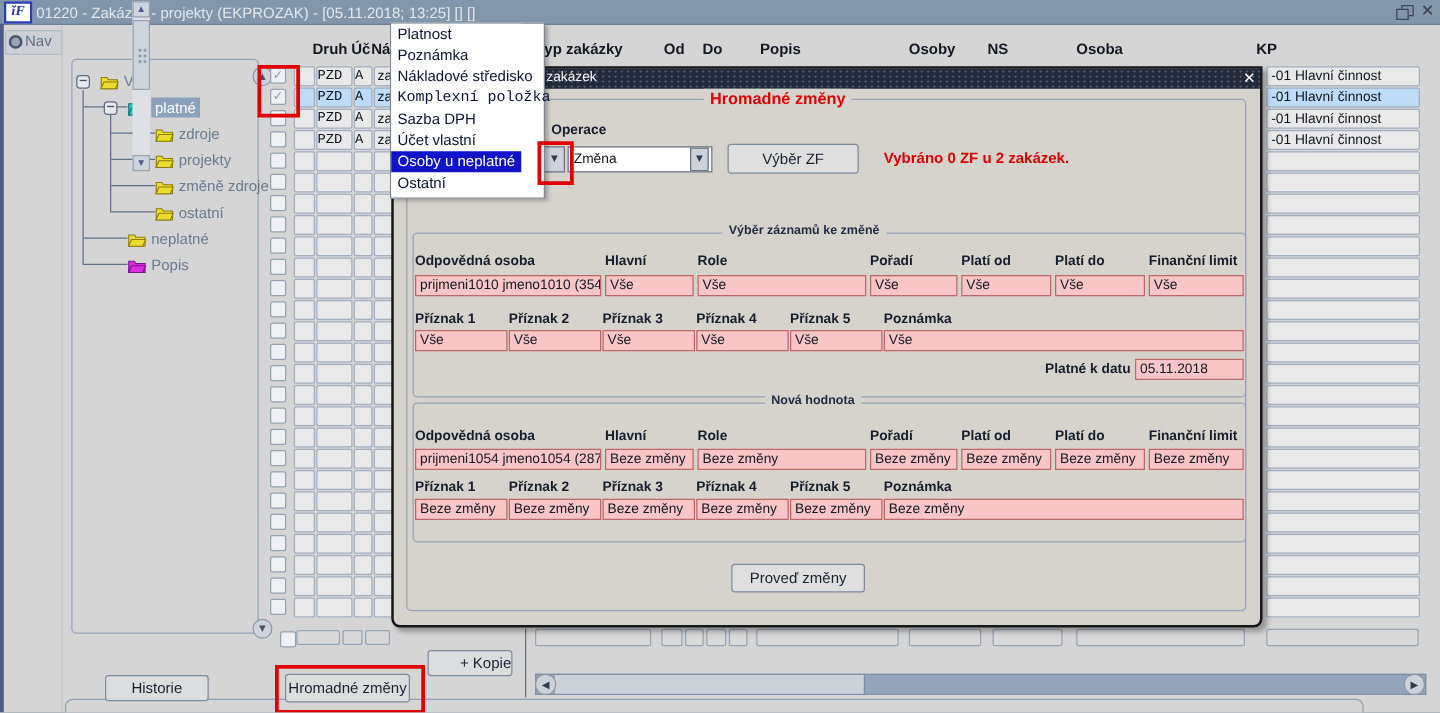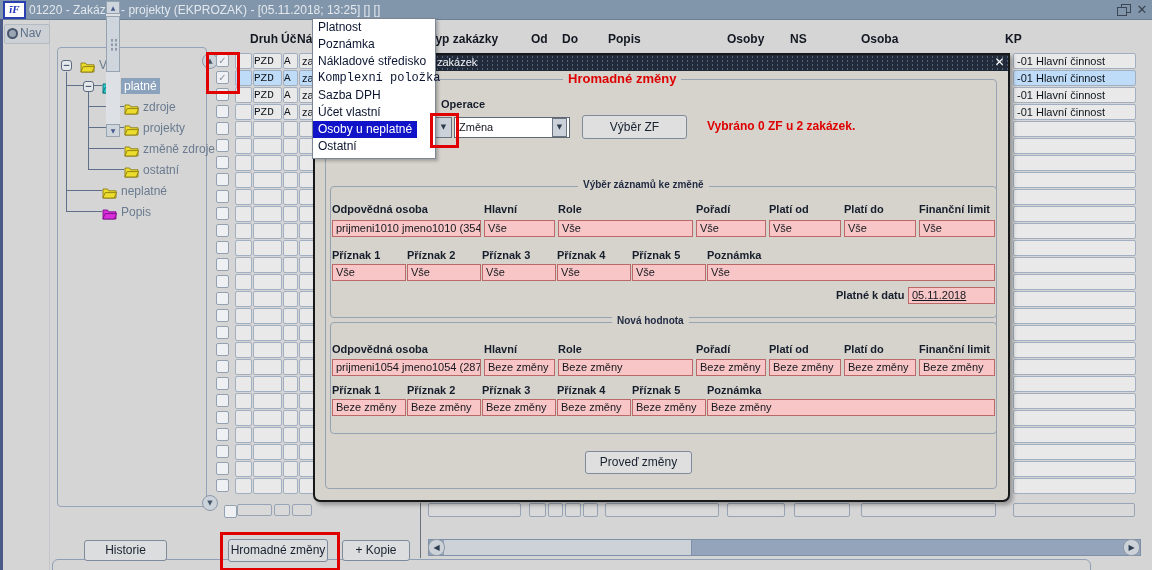--- a/index.html
+++ b/index.html
@@ -411,21 +411,21 @@
       <div class="mlabel" style="left: 632px; top: 249px;">Příznak 5</div>
       <div class="mlabel" style="left: 707px; top: 249px;">Poznámka</div>
       <div class="pinkfield" style="left: 332px; top: 264px; width: 69px;">Vše</div>
       <div class="pinkfield" style="left: 407px; top: 264px; width: 69px;">Vše</div>
       <div class="pinkfield" style="left: 482px; top: 264px; width: 69px;">Vše</div>
       <div class="pinkfield" style="left: 557px; top: 264px; width: 69px;">Vše</div>
       <div class="pinkfield" style="left: 632px; top: 264px; width: 69px;">Vše</div>
       <div class="pinkfield" style="left: 707px; top: 264px; width: 283px;">Vše</div>
     </div>
   <div class="mlabel" style="left:836px;top:289px;">Platné k datu</div>
-  <div class="pinkfield" style="left:908px;top:287px;width:82px;text-decoration:underline;">05.11.2018</div>
+  <div class="pinkfield" style="left:908px;top:287px;width:82px;">05.11.2018</div>
 
   <div class="gbox" style="left:330px;top:322px;width:665px;height:110px;"></div>
   <div class="glegend dark" style="left:612px;top:315px;">Nová hodnota</div>
   <div id="new-group-fields">
       <div class="mlabel" style="left: 332px; top: 343px;">Odpovědná osoba</div>
       <div class="mlabel" style="left: 484px; top: 343px;">Hlavní</div>
       <div class="mlabel" style="left: 558px; top: 343px;">Role</div>
       <div class="mlabel" style="left: 696px; top: 343px;">Pořadí</div>
       <div class="mlabel" style="left: 769px; top: 343px;">Platí od</div>
       <div class="mlabel" style="left: 844px; top: 343px;">Platí do</div>
@@ -467,21 +467,21 @@
   <div class="dd-sb">
     <div class="dd-btn" style="top:0;">▲</div>
     <div class="dd-thumb">
         <i></i>
       </div>
     <div class="dd-btn" style="bottom:0;">▼</div>
   </div>
 
   <div class="btn" style="left:84px;top:540px;width:81px;height:19px;line-height:19px;">Historie</div>
   <div class="btn" style="left:228px;top:539px;width:98px;height:21px;line-height:21px;">Hromadné změny</div>
-  <div class="btn" style="left:342px;top:540px;width:66px;height:19px;line-height:19px;">+ Kopie</div>
+  <div class="btn" style="left:342px;top:520px;width:66px;height:19px;line-height:19px;text-align:right;">+ Kopie</div>
   <div class="hs-track"></div>
   <div class="hs-thumb"></div>
   <div class="hs-btn" style="left:428px;">◀</div>
   <div class="hs-btn" style="left:1123px;">▶</div>
   <div class="bottom-panel"></div>
 
   <div class="redrect" style="left:206px;top:52px;width:28px;height:36px;"></div>
   <div class="redrect" style="left:430px;top:113px;width:23px;height:29px;"></div>
   <div class="redrect" style="left:220px;top:532px;width:114px;height:33px;"></div>
 </div>

